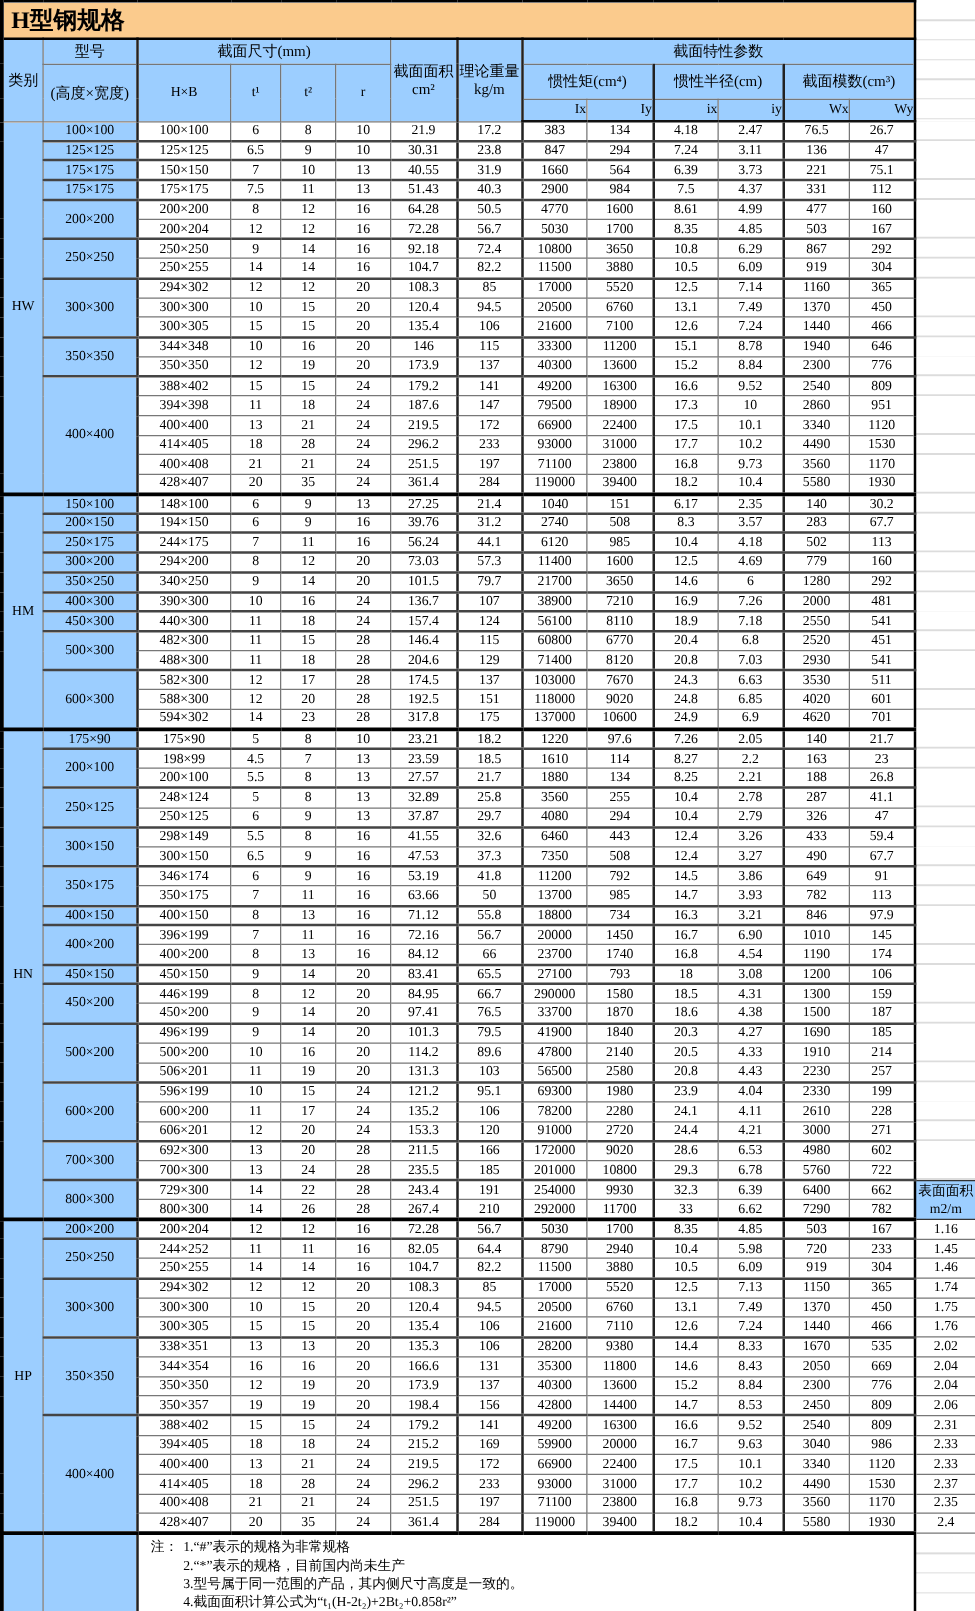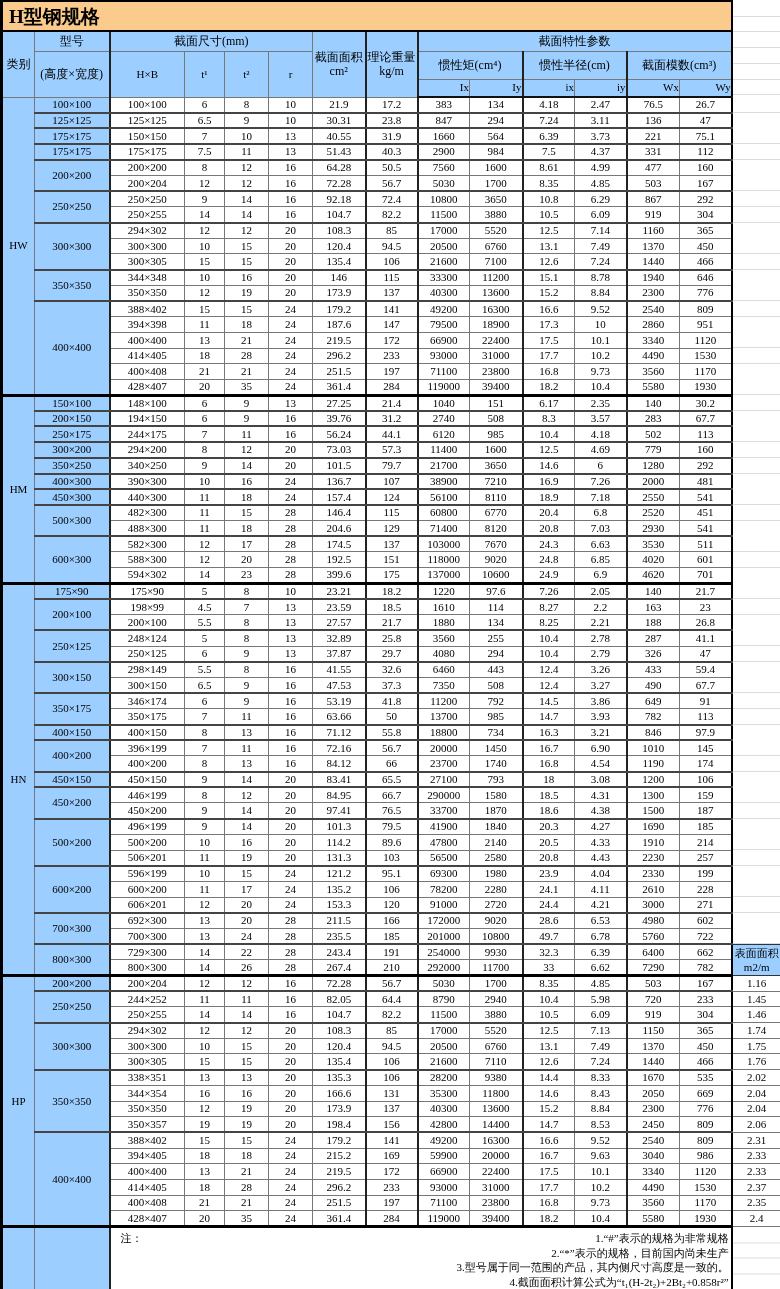--- a/index.html
+++ b/index.html
@@ -28,21 +28,21 @@
   .ghost{border:0;background-color:#fff;
      background-image:repeating-linear-gradient(to bottom,
         transparent 0,transparent 14.7px,var(--grid) 14.7px,var(--grid) 15.7px);}
   .surf{border:1px solid #777;border-right:2px solid #000;}
   .surf-h{border:1px solid #333;border-right:2px solid #000;font-size:11px;
       white-space:normal;word-break:break-all;line-height:14px;}
   .note-cell{text-align:left;vertical-align:top;padding:3px 2px 0 10px;
       border-bottom:3px solid #000;border-right:2px solid #000;}
   .note-wrap{display:flex;align-items:flex-start;font-size:11px;line-height:14.5px;}
   .note-label{flex:0 0 auto;}
-  .note-items{flex:1;margin-left:4px;text-align:right;}
+  .note-items{flex:1;margin-left:4px;}
   .nb{border-bottom:3px solid #000;}
 </style>
 </head>
 <body>
 
 <div id="sheet">
   <table id="grid">
     <colgroup>
       <col style="width:33px">
         <col style="width:75px">
@@ -157,21 +157,21 @@
           <td class="ghost"></td>
         </tr>
         <tr class="drow">
           <td class="blue glast" rowspan="2">200×200</td>
           <td class="c2">200×200</td>
           <td class="c3">8</td>
           <td class="c4">12</td>
           <td class="c5">16</td>
           <td class="c6">64.28</td>
           <td class="c7">50.5</td>
-          <td class="c8">7560</td>
+          <td class="c8">4770</td>
           <td class="c9">1600</td>
           <td class="c10">8.61</td>
           <td class="c11">4.99</td>
           <td class="c12">477</td>
           <td class="c13">160</td>
           <td class="ghost"></td>
         </tr>
         <tr class="drow">
           <td class="c2 glast">200×204</td>
           <td class="c3 glast">12</td>
@@ -559,21 +559,21 @@
           <td class="c11">6.85</td>
           <td class="c12">4020</td>
           <td class="c13">601</td>
           <td class="ghost"></td>
         </tr>
         <tr class="drow">
           <td class="c2 slast">594×302</td>
           <td class="c3 slast">14</td>
           <td class="c4 slast">23</td>
           <td class="c5 slast">28</td>
-          <td class="c6 slast">399.6</td>
+          <td class="c6 slast">317.8</td>
           <td class="c7 slast">175</td>
           <td class="c8 slast">137000</td>
           <td class="c9 slast">10600</td>
           <td class="c10 slast">24.9</td>
           <td class="c11 slast">6.9</td>
           <td class="c12 slast">4620</td>
           <td class="c13 slast">701</td>
           <td class="ghost"></td>
         </tr>
         <tr class="drow">
@@ -921,21 +921,21 @@
         </tr>
         <tr class="drow">
           <td class="c2 glast">700×300</td>
           <td class="c3 glast">13</td>
           <td class="c4 glast">24</td>
           <td class="c5 glast">28</td>
           <td class="c6 glast">235.5</td>
           <td class="c7 glast">185</td>
           <td class="c8 glast">201000</td>
           <td class="c9 glast">10800</td>
-          <td class="c10 glast">49.7</td>
+          <td class="c10 glast">29.3</td>
           <td class="c11 glast">6.78</td>
           <td class="c12 glast">5760</td>
           <td class="c13 glast">722</td>
           <td class="ghost"></td>
         </tr>
         <tr class="drow">
           <td class="blue slast" rowspan="2">800×300</td>
           <td class="c2">729×300</td>
           <td class="c3">14</td>
           <td class="c4">22</td>

